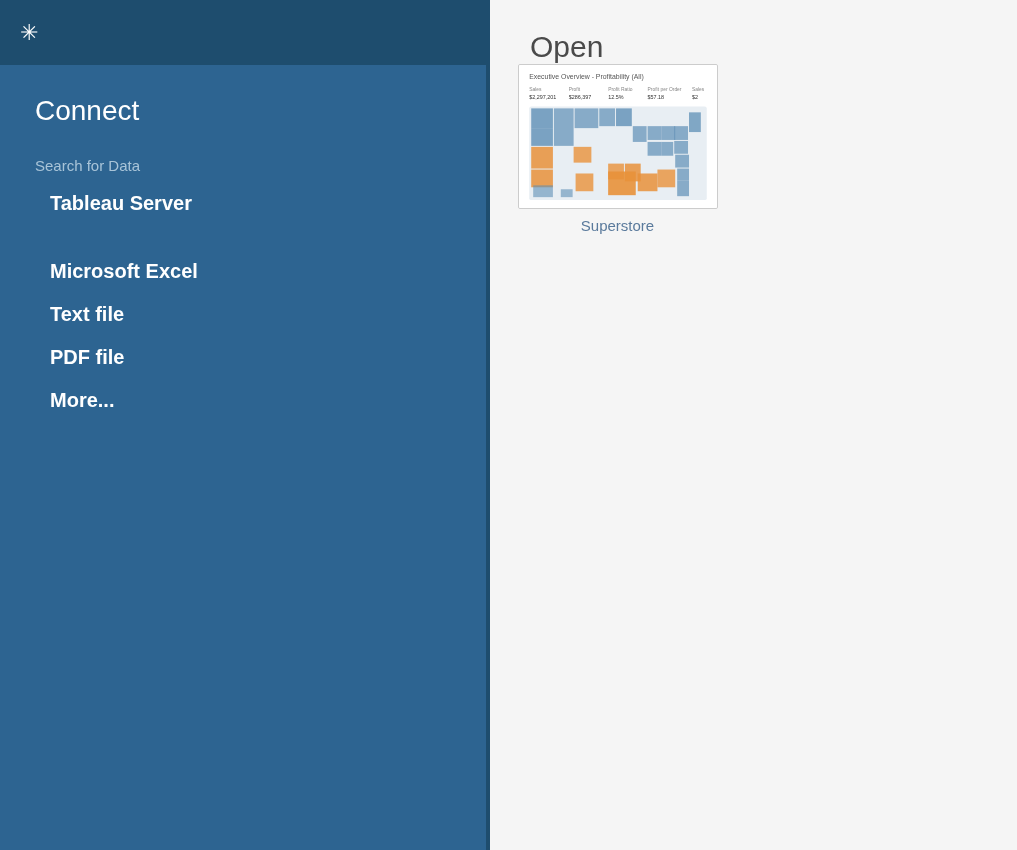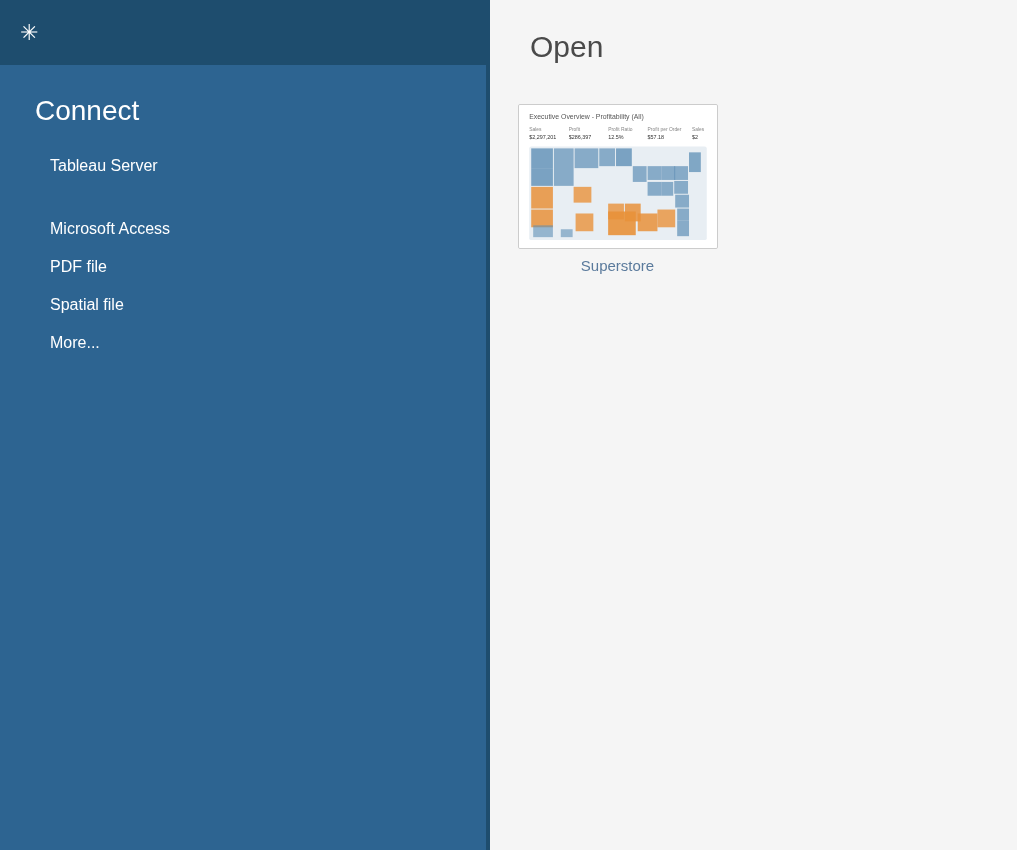--- a/index.html
+++ b/index.html
@@ -63,22 +63,22 @@
 
     .section-label {
       color: #a8c4d8;
       font-size: 15px;
       font-weight: 400;
       padding: 10px 35px 8px 35px;
     }
 
     .menu-item {
       color: white;
-      font-size: 16px;
-      font-weight: 400;
+      font-size: 20px;
+      font-weight: 700;
       padding: 10px 35px 10px 50px;
       cursor: pointer;
       display: block;
     }
 
     .section-gap {
       height: 25px;
     }
 
     
@@ -86,21 +86,20 @@
       flex: 1;
       background: #f5f5f5;
       padding: 30px 40px;
       overflow-y: auto;
     }
 
     .open-title {
       color: #4a4a4a;
       font-size: 30px;
       font-weight: 300;
-      margin-bottom: 40px;
     }
 
     .recent-files {
       display: flex;
       flex-wrap: wrap;
       gap: 20px;
     }
 
     .workbook-card {
       display: flex;
@@ -136,29 +135,30 @@
 <body>
 
 <div class="sidebar">
   <div class="sidebar-header">
     <span class="tableau-logo">✳</span>
   </div>
 
   <div class="sidebar-content">
     <div class="connect-title">Connect</div>
 
+    <div class="section-label">Search for Data</div>
 
     <a class="menu-item">Tableau Server</a>
 
     <div class="section-gap"></div>
 
 
-    <a class="menu-item">Microsoft Access</a>
+    <a class="menu-item">Microsoft Excel</a>
+    <a class="menu-item">Text file</a>
     <a class="menu-item">PDF file</a>
-    <a class="menu-item">Spatial file</a>
     <a class="menu-item">More...</a>
   </div>
 </div>
 
 <div class="main-panel">
   <div class="open-title">Open</div>
 
   <div class="recent-files">
     <div class="workbook-card">
       <div class="workbook-thumbnail">

